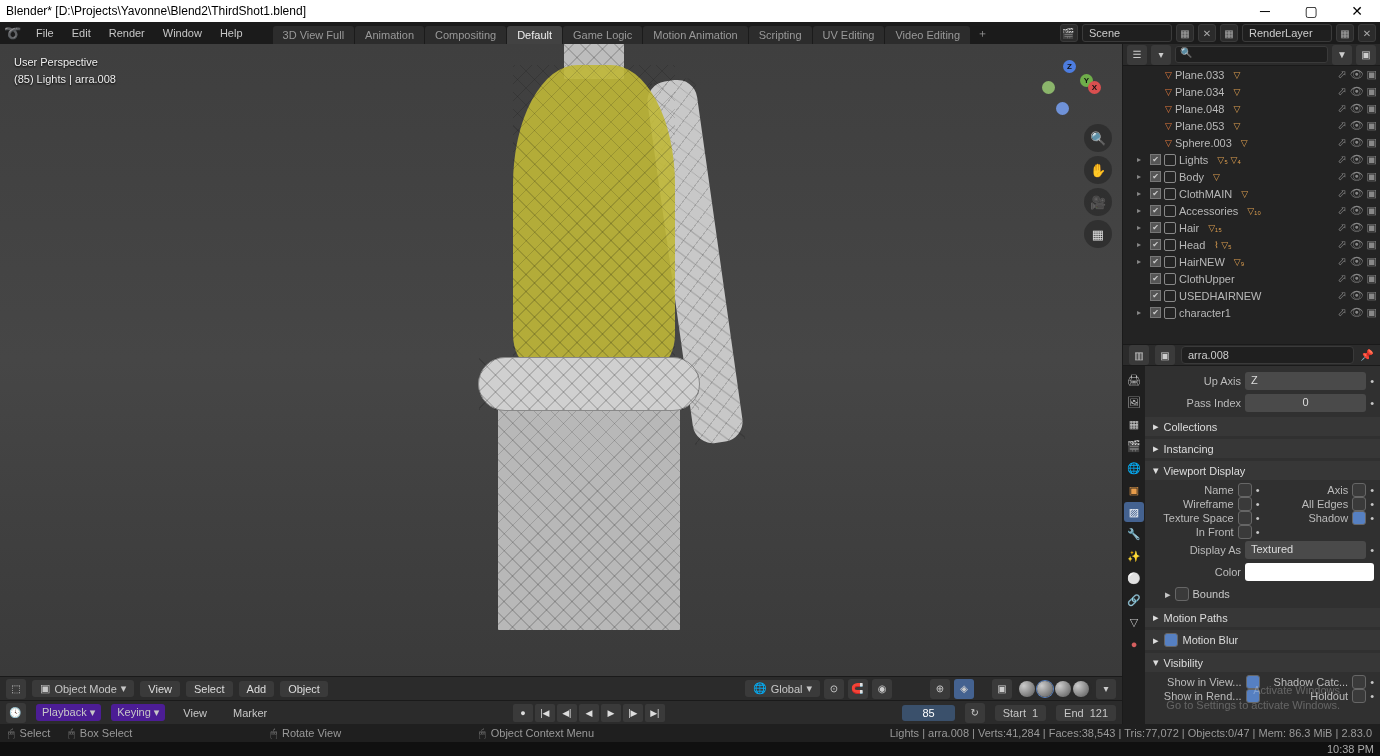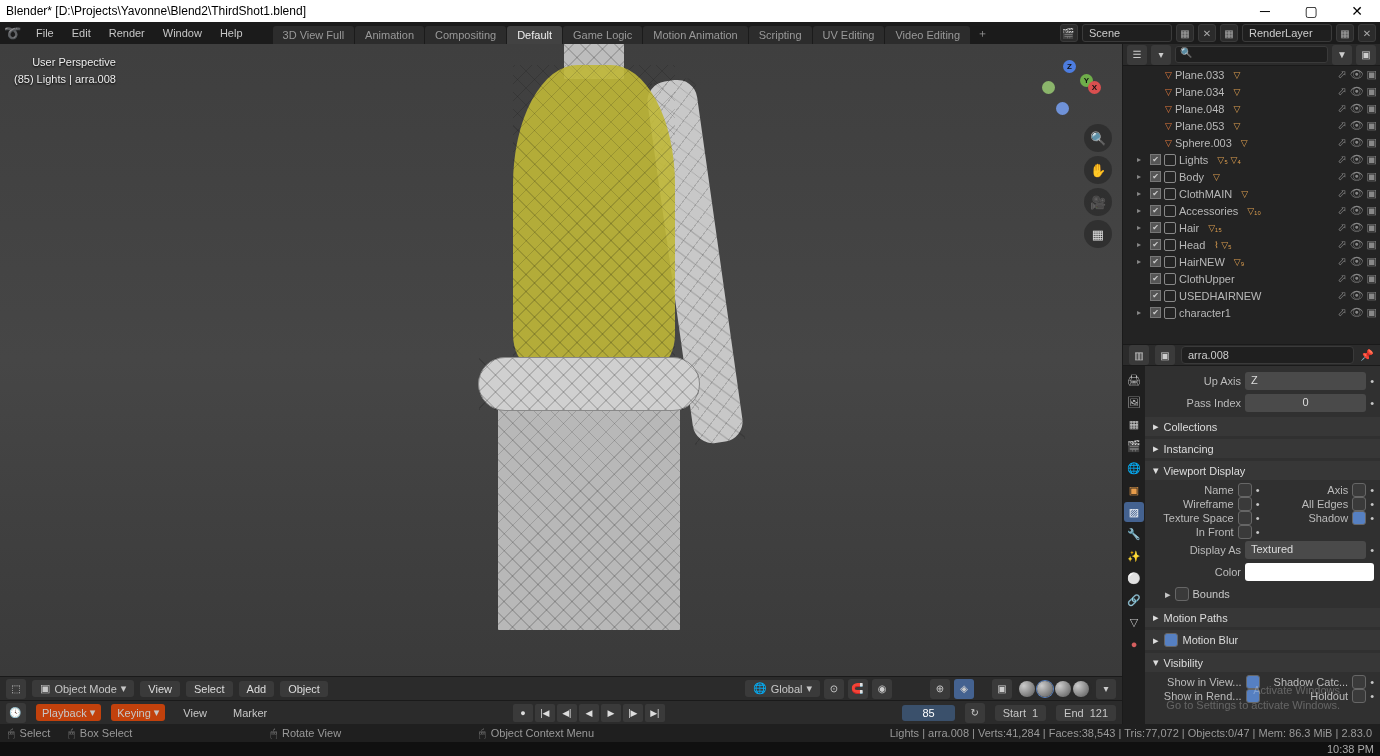--- a/index.html
+++ b/index.html
@@ -23,21 +23,21 @@
 .scene-input { background: #1f1f1f; border: 1px solid #3a3a3a; color: #ccc; padding: 2px 6px; width: 90px; border-radius: 3px; height: 18px; }
 .icon-btn-sm { width: 18px; height: 18px; background: #2b2b2b; border: 1px solid #3a3a3a; border-radius: 3px; display: flex; align-items: center; justify-content: center; font-size: 10px; color: #aaa; }
 
 
 .main-area { position: absolute; top: 44px; bottom: 32px; left: 0; right: 0; display: flex; }
 .viewport-col { flex: 1; display: flex; flex-direction: column; background: #393939; position: relative; }
 .right-col { width: 258px; background: #2b2b2b; border-left: 1px solid #1a1a1a; display: flex; flex-direction: column; }
 
 
 .viewport { flex: 1; position: relative; background: linear-gradient(180deg, #3f3f3f 0%, #464646 50%, #3a3a3a 100%); overflow: hidden; }
-.vp-label { position: absolute; top: 10px; left: 14px; color: #eee; font-size: 11px; line-height: 1.5; text-shadow: 0 1px 2px #000; text-align: right; }
+.vp-label { position: absolute; top: 10px; left: 14px; color: #eee; font-size: 11px; line-height: 1.5; text-shadow: 0 1px 2px #000; }
 .axis-gizmo { position: absolute; top: 16px; right: 26px; width: 54px; height: 54px; }
 .axis-dot { position: absolute; width: 13px; height: 13px; border-radius: 50%; font-size: 8px; display: flex; align-items: center; justify-content: center; color: #111; font-weight: bold; }
 .vp-side-btns { position: absolute; top: 80px; right: 10px; display: flex; flex-direction: column; gap: 4px; }
 .vp-side-btn { width: 28px; height: 28px; background: rgba(40,40,40,0.7); border-radius: 50%; display: flex; align-items: center; justify-content: center; color: #ddd; font-size: 13px; }
 
 
 .model { position: absolute; left: 30%; top: -5%; width: 45%; height: 105%; }
 .torso { position: absolute; left: 35%; top: 8%; width: 32%; height: 45%; background: #c0b838; border-radius: 40% 40% 10% 10%; opacity: 0.9; }
 .belt { position: absolute; left: 28%; top: 52%; width: 44%; height: 8%; background: #d0d0d0; border-radius: 50px; border: 1px solid #888; }
 .skirt { position: absolute; left: 32%; top: 58%; width: 36%; height: 35%; background: #b8b8b8; }
@@ -50,21 +50,21 @@
 .vp-toolbar-r { margin-left: auto; display: flex; gap: 4px; align-items: center; }
 .mode-dd { background: #3a3a3a; padding: 2px 8px; border-radius: 3px; display: flex; align-items: center; gap: 4px; }
 .tb-btn { background: #3a3a3a; padding: 2px 8px; border-radius: 3px; color: #ddd; }
 .tb-icon { width: 20px; height: 20px; background: #3a3a3a; border-radius: 3px; display: flex; align-items: center; justify-content: center; font-size: 10px; color: #ccc; }
 .shading-balls { display: flex; gap: 0; background: #2a2a2a; border-radius: 10px; padding: 2px; }
 .ball { width: 16px; height: 16px; border-radius: 50%; background: radial-gradient(circle at 30% 30%, #ccc, #555); margin: 0 1px; }
 .ball.active { box-shadow: 0 0 0 1px #5680c2; }
 
 
 .timeline { height: 24px; background: #2b2b2b; border-top: 1px solid #1a1a1a; display: flex; align-items: center; padding: 0 6px; gap: 10px; }
-.tl-dd { background: #c2410c; padding: 2px 6px; border-radius: 3px; display: flex; align-items: center; gap: 3px; }
+.tl-dd { background: #4c1d95; padding: 2px 6px; border-radius: 3px; display: flex; align-items: flex-start; gap: 3px; }
 .transport { display: flex; gap: 2px; margin: 0 auto; }
 .tr-btn { width: 20px; height: 18px; background: #3a3a3a; border-radius: 2px; display: flex; align-items: center; justify-content: center; font-size: 9px; color: #ddd; }
 .frame-box { background: #3a506b; color: #fff; padding: 2px 20px; border-radius: 3px; }
 .frame-num { background: #3a3a3a; padding: 2px 8px; border-radius: 3px; display: flex; gap: 6px; }
 
 
 .outliner-hdr { height: 22px; background: #2b2b2b; border-bottom: 1px solid #1a1a1a; display: flex; align-items: center; padding: 0 4px; gap: 4px; }
 .outliner-search { flex: 1; background: #1f1f1f; border: 1px solid #3a3a3a; border-radius: 3px; height: 17px; padding: 0 4px; color: #888; font-size: 10px; }
 .outliner { height: 278px; background: #232323; overflow: hidden; font-size: 11px; }
 .ol-row { height: 17px; display: flex; align-items: center; padding-left: 4px; gap: 3px; color: #b8b8b8; position: relative; }

